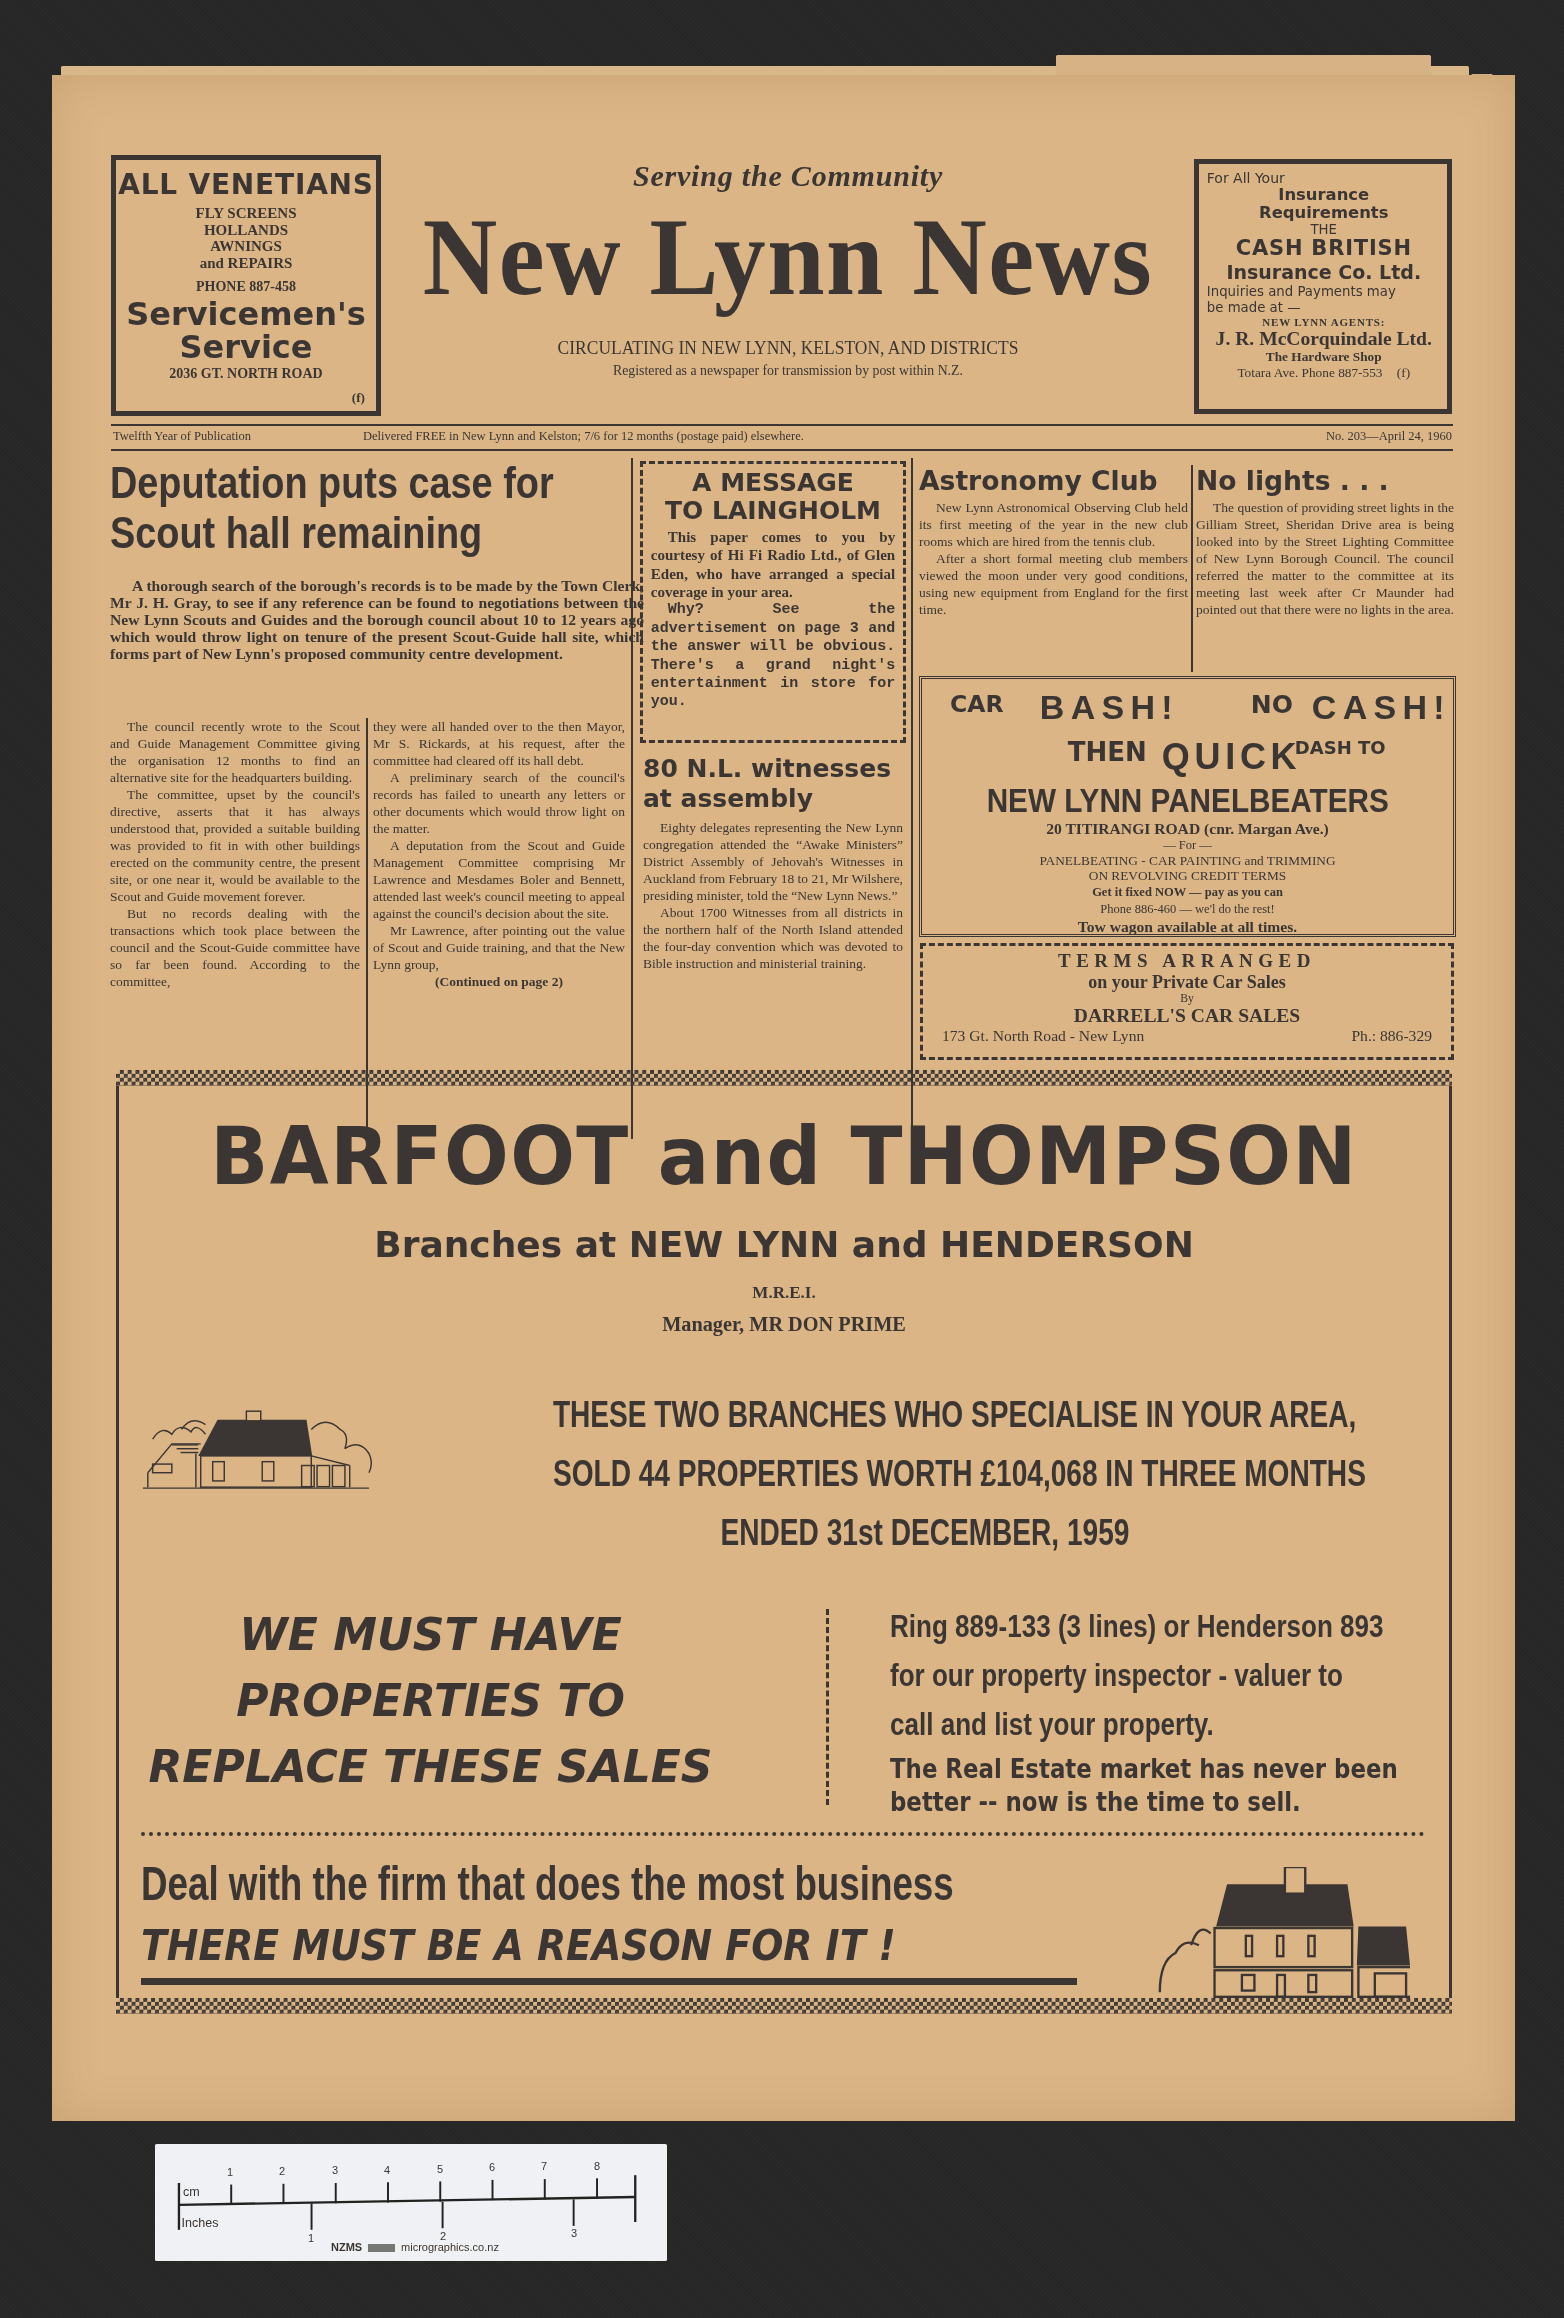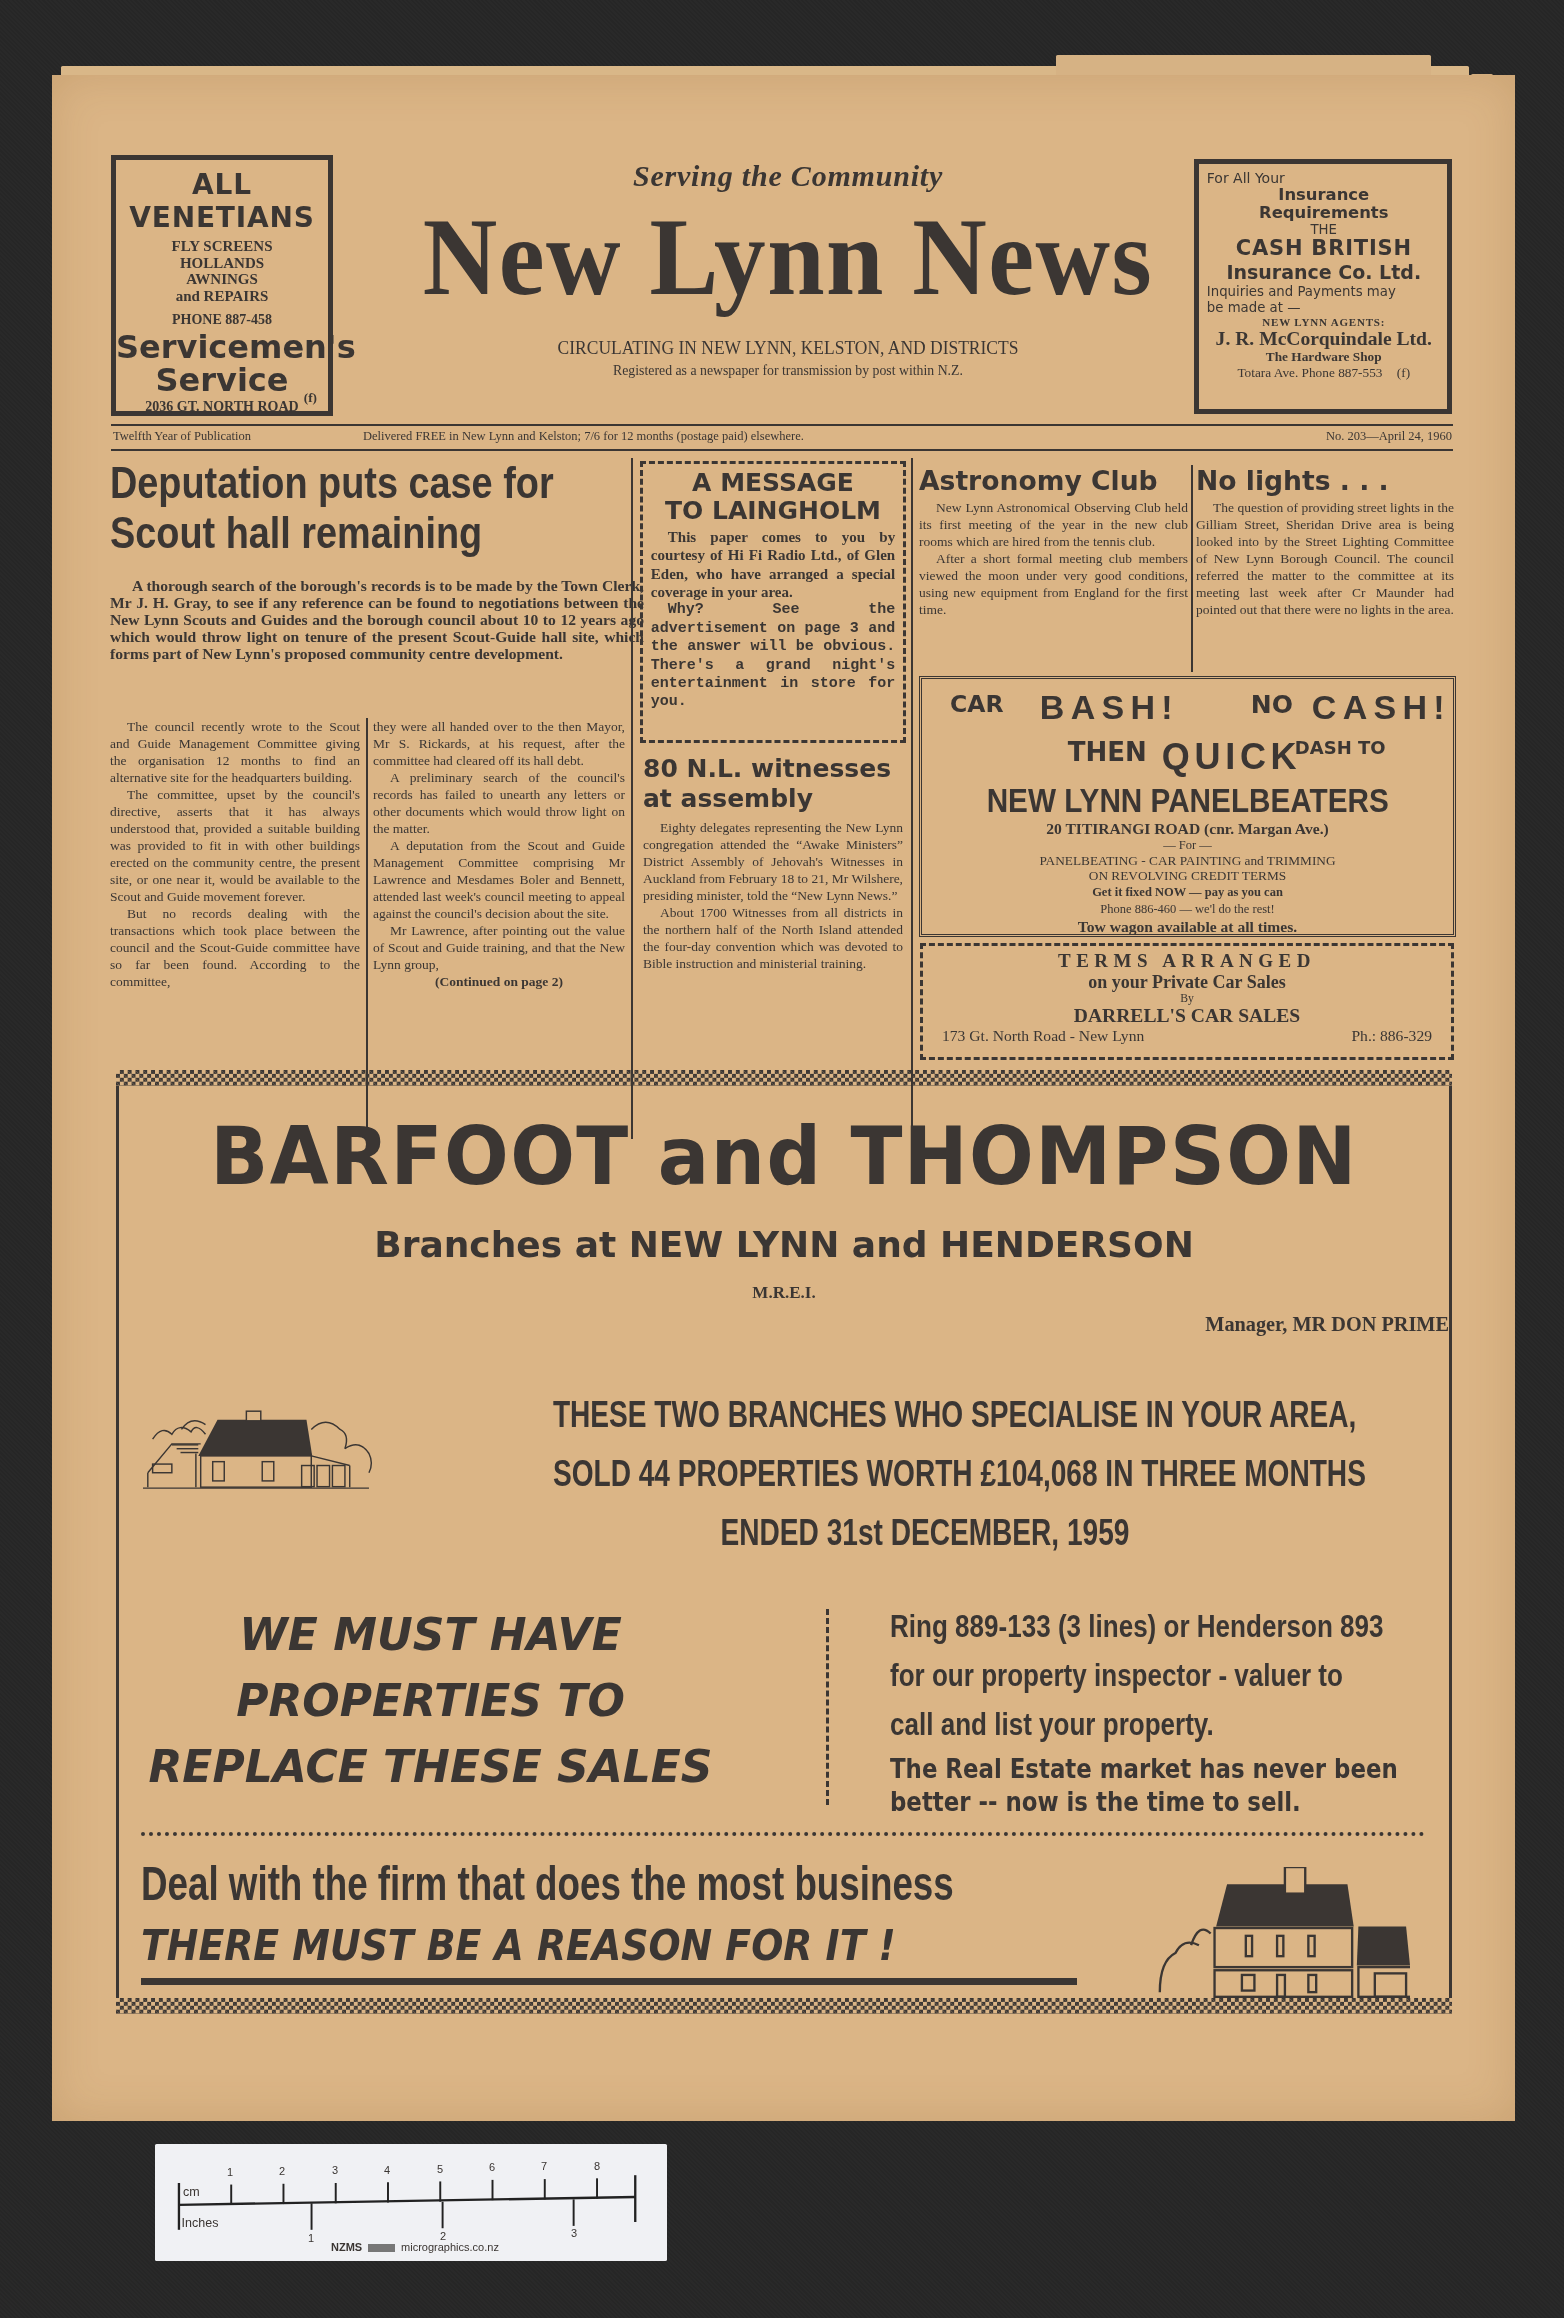--- a/index.html
+++ b/index.html
@@ -54,21 +54,21 @@
 <body>
 
 <div class="backdrop"></div>
 
 <div class="sheet-edge" style="left:61px;top:66px;width:1408px;height:23.5px;"></div>
 <div class="sheet-edge" style="left:1056px;top:55px;width:375px;height:31px;background:#d6b284;"></div>
 <div class="sheet-edge" style="left:1471px;top:74px;width:22px;height:2003px;background:#d3ae7f;"></div>
 
 <div class="paper">
 
-  <div class="abs box-solid center ink" style="left:59px;top:80px;width:222px;height:261px;padding-top:7.8px;">
+  <div class="abs box-solid center ink" style="left:59px;top:80px;width:270px;height:261px;padding-top:7.8px;">
     <div class="sans" style="font-size:28px;font-weight:bold;letter-spacing:0.8px;">ALL VENETIANS</div>
     <div class="serif" style="font-weight:bold;font-size:15px;line-height:16.4px;margin-top:4.7px;">
       <div>FLY SCREENS</div>
       <div>HOLLANDS</div>
       <div>AWNINGS</div>
       <div>and REPAIRS</div>
     </div>
     <div class="serif" style="font-weight:bold;font-size:14px;margin-top:7.8px;">PHONE 887-458</div>
     <div class="sans" style="font-weight:bold;font-size:32px;line-height:33px;margin-top:3px;">
       <div>Servicemen's</div>
@@ -206,21 +206,21 @@
       <span class="abs" style="right:19px;top:0;">Ph.: 886-329</span>
     </div>
   </div>
 
   <div class="checker2" style="left:64px;top:995px;width:1336px;"></div>
   <div class="abs ink" style="left:64px;top:1011px;width:1336px;height:912px;border-left:3.1px solid #3b3633;border-right:3.1px solid #3b3633;box-sizing:border-box;">
 
     <div class="sans center" style="position:absolute;left:0;right:0;top:26.6px;font-size:81px;font-weight:bold;line-height:86px;letter-spacing:1.6px;transform:scaleX(0.94);">BARFOOT and THOMPSON</div>
     <div class="sans center" style="position:absolute;left:0;right:0;top:138px;font-size:36px;font-weight:bold;">Branches at NEW LYNN and HENDERSON</div>
     <div class="serif center" style="position:absolute;left:0;right:0;top:197px;font-size:17px;font-weight:bold;">M.R.E.I.</div>
-    <div class="serif center" style="position:absolute;left:0;right:0;top:227px;font-size:20.3px;font-weight:bold;text-align:right;">Manager, MR DON PRIME</div>
+    <div class="serif center" style="position:absolute;left:0;right:0;top:227px;font-size:20.3px;font-weight:bold;">Manager, MR DON PRIME</div>
 
     <svg class="abs" style="left:23.5px;top:291px;" width="250" height="153" viewBox="0 0 520 180">
       <g fill="none" stroke="#3b3633" stroke-width="3">
         <path d="M20 60 q20 -30 40 -10 q15 -25 40 -5 q10 -20 30 5"></path>
         <path d="M80 40 q20 -30 50 -10"></path>
         <path d="M350 40 q30 -30 60 0 q20 10 10 40"></path>
         <path d="M420 80 q30 -20 50 10 q10 20 0 40"></path>
         <path d="M10 130 L60 70 L120 70"></path>
         <line x1="10" y1="130" x2="10" y2="160"></line>
         <line x1="110" y1="90" x2="110" y2="160"></line>

